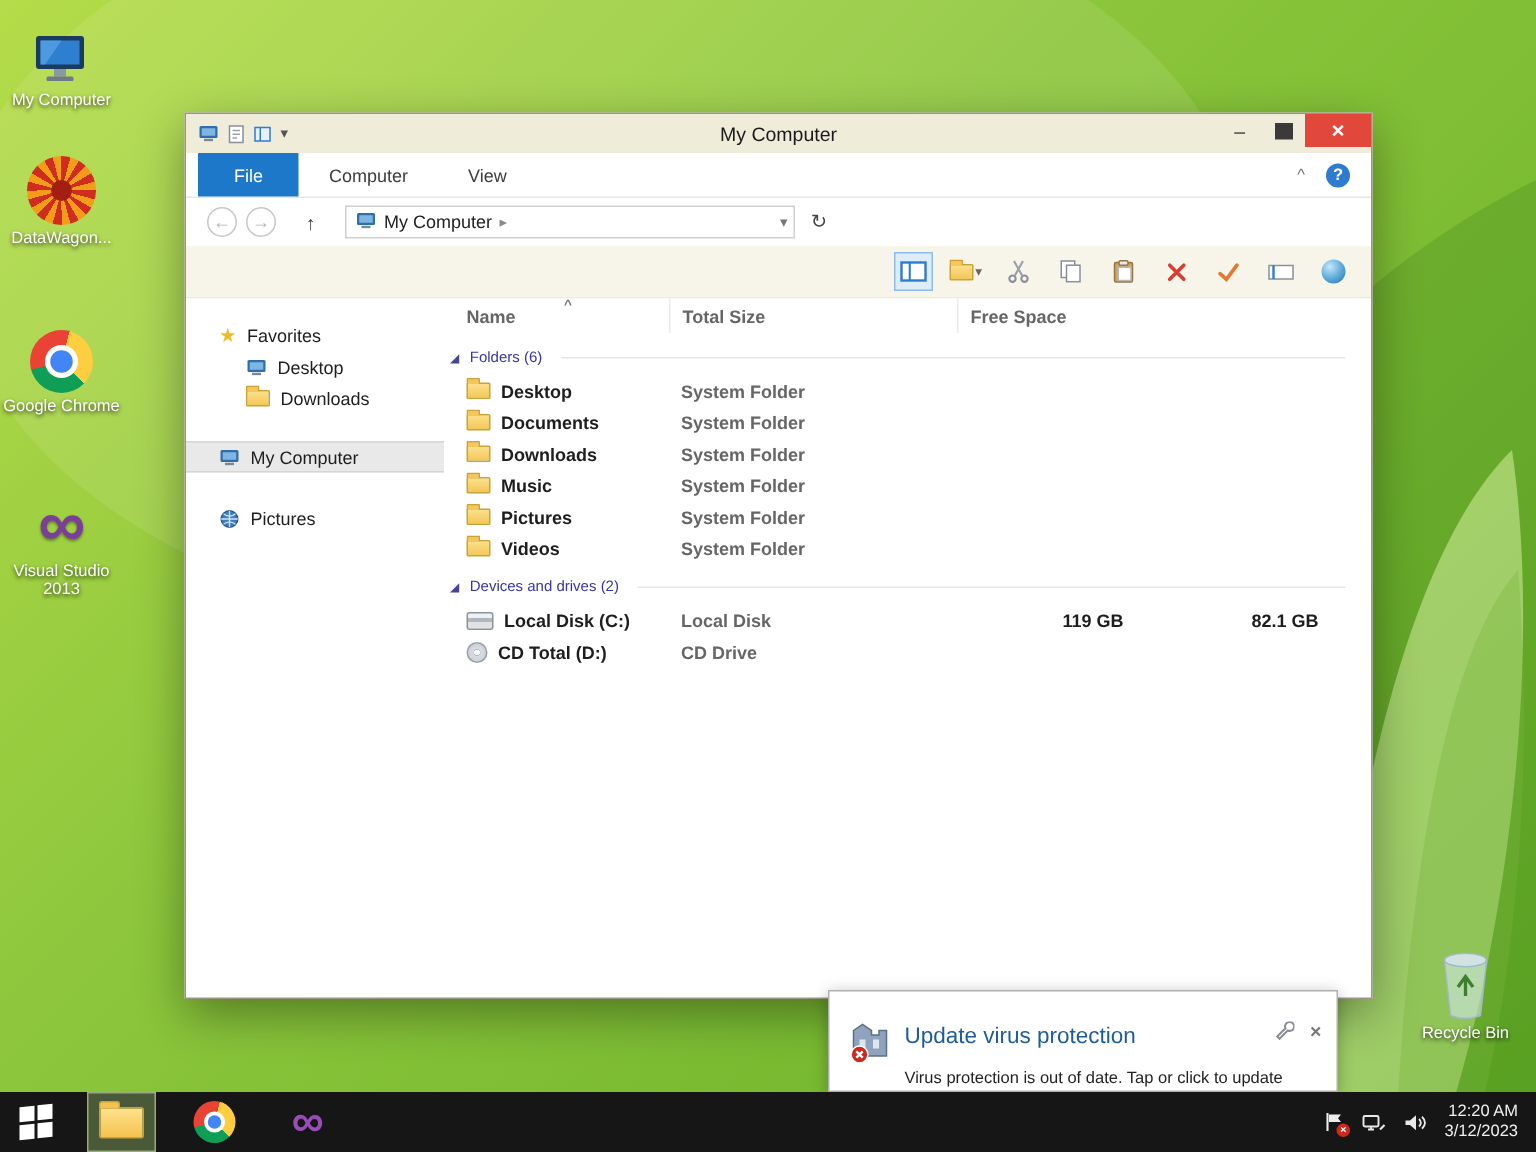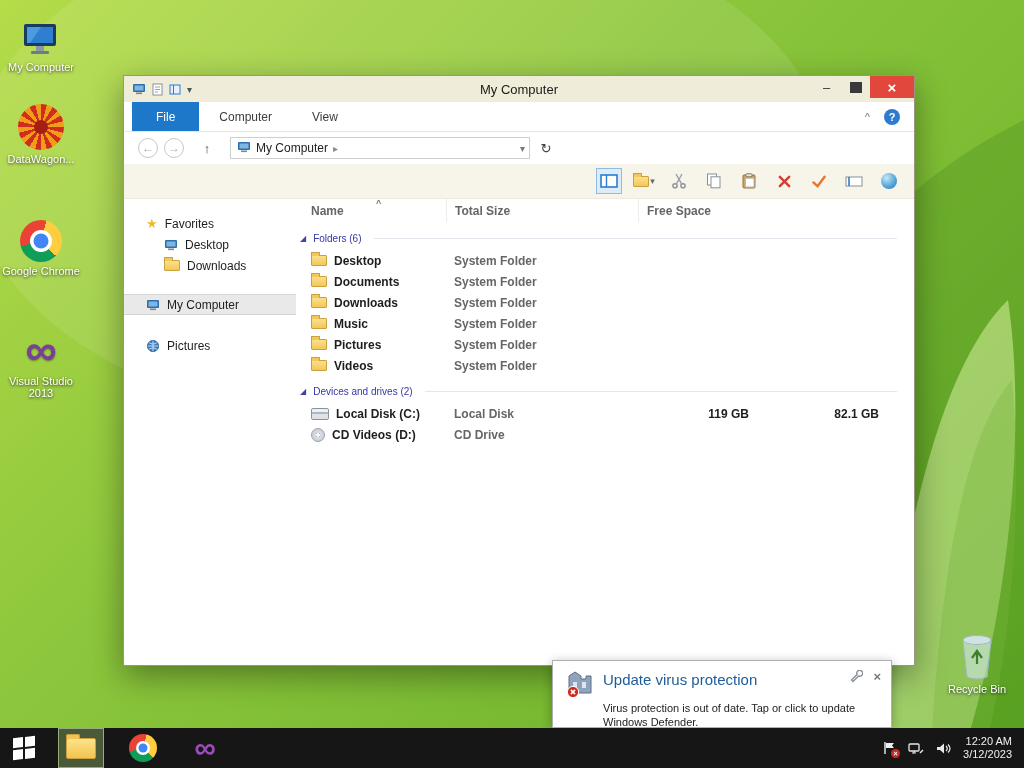--- a/index.html
+++ b/index.html
@@ -119,21 +119,21 @@
   .vb.sel { background:#d3e6f6; border:1px solid #84b6e0; }
 
   #status2 { position:absolute; left:0; right:0; top:567px; height:24px; background:#efefef;
     border-top:1px solid #dcdcdc; display:flex; align-items:center; padding-left:10px; font-size:11px; color:#333; }
   .sb-seg { position:absolute; left:645px; top:0; bottom:0; display:flex; align-items:center; gap:6px;
     border-left:1px solid #d0d0d0; padding-left:10px; }
 
   
   #toast { left:552px; top:660px; width:340px; height:68px; background:#fff; border:1px solid #b0b0b0;
     box-shadow:0 2px 10px rgba(0,0,0,.28); z-index:50; padding:8px 10px 8px 12px; }
-  #toast .trow { display:flex; align-items:flex-start; }
+  #toast .trow { display:flex; align-items:flex-start;margin-top:11px; }
   #toast .ttitle { font-size:15px; color:#1e5c99; margin-left:8px; margin-top:2px; }
   #toast .ticons { margin-left:auto; display:flex; gap:10px; align-items:center; color:#888; }
   #toast .tbody { font-size:11px; color:#222; margin-left:38px; margin-top:2px; line-height:14px; width:282px; }
   .tclose { font-size:13px; font-weight:bold; color:#777; }
 
   
   #taskbar { left:0; bottom:0; width:1024px; height:40px; background:#161616; z-index:100;
     display:flex; align-items:center; }
   .tb-btn { width:46px; height:40px; display:flex; align-items:center; justify-content:center; cursor:default; }
   #start-btn { width:48px; }
@@ -463,21 +463,21 @@
             <span class="disk"></span>
             <span>Local Disk (C:)</span>
           </div>
         <div class="cell type">Local Disk</div>
         <div class="cell size">119 GB</div>
         <div class="cell free">82.1 GB</div>
       </div>
       <div class="row grid4">
         <div class="cell name">
             <span class="cd"></span>
-            <span>CD Videos (D:)</span>
+            <span>CD Total (D:)</span>
           </div>
         <div class="cell type">CD Drive</div>
         <div class="cell size"></div>
         <div class="cell free"></div>
       </div>
     </div>
 
     <div id="hscroll">
       <span class="scr-arrow">‹</span>
       <span class="scr-thumb"></span>

